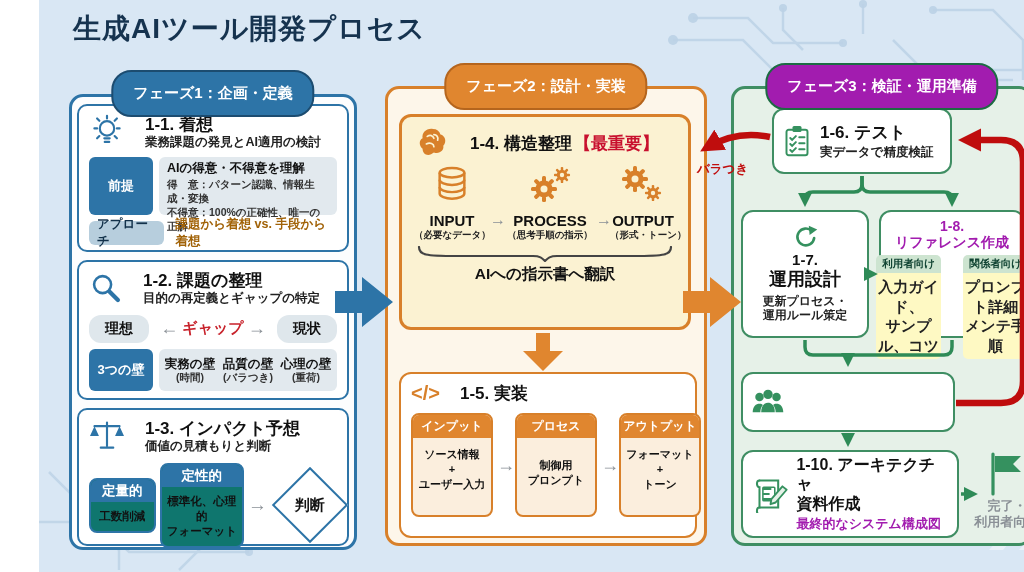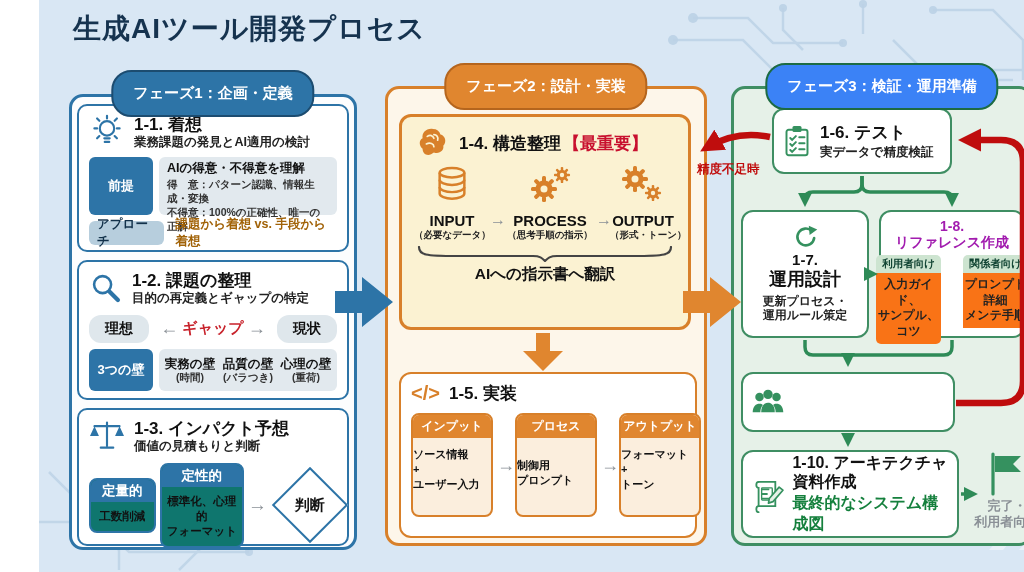--- a/index.html
+++ b/index.html
@@ -10,26 +10,26 @@
   
   .main-title{left:34px;top:10px;font-size:28px;font-weight:bold;color:#16334f;letter-spacing:1px;}
   
   .container{border-radius:14px;box-sizing:border-box;}
   .p1-container{left:30px;top:94px;width:288px;height:456px;background:#fcfdfe;border:3px solid #2d74a7;}
   .p2-container{left:346px;top:86px;width:322px;height:460px;background:#fdf6ea;border:3px solid #d8802a;}
   .p3-container{left:692px;top:86px;width:302px;height:460px;background:#e6f1e8;border:3px solid #3f8e63;}
   .badge{transform:translateX(-50%);color:#fff;font-size:15px;font-weight:bold;padding:12px 20px;border-radius:20px;white-space:nowrap;z-index:3;}
   .badge-blue{left:174px;top:70px;background:#2d74a7;border:2px solid #1c4c70;}
   .badge-orange{left:507px;top:63px;background:#e0862f;border:2px solid #b5651d;}
-  .badge-green{left:843px;top:63px;background:#3b82f6;border:2px solid #1d6b43;}
+  .badge-green{left:843px;top:63px;background:#a21caf;border:2px solid #1d6b43;}
   
   .box{box-sizing:border-box;z-index:2;}
   .box-blue{background:#fff;border:2.5px solid #2d74a7;border-radius:10px;padding:8px 10px;}
   .box-green{background:#fff;border:2.5px solid #3f8e63;border-radius:12px;}
-  .sec-head{display:flex;align-items:center;gap:9px;}
+  .sec-head{display:flex;align-items:center;gap:20px;}
   .sec-titles{line-height:1.25;}
   .s-title{font-size:17px;font-weight:bold;color:#111;}
   .s-sub{font-size:12.5px;font-weight:bold;color:#222;}
   .row{display:flex;align-items:stretch;gap:6px;margin-top:6px;}
   .label-blue{background:#2d74a7;color:#fff;font-weight:bold;font-size:13px;display:flex;align-items:center;justify-content:center;border-radius:6px;min-width:64px;text-align:center;}
   .label-light{background:#b7cedd;color:#12314a;font-weight:bold;font-size:12.5px;display:flex;align-items:center;justify-content:center;border-radius:6px;padding:2px 8px;}
   .gray-panel{background:#e2e9ee;border-radius:6px;flex:1;}
   .premise-body{padding:3px 8px;}
   .premise-t{font-size:12.5px;font-weight:bold;color:#111;}
   .premise-l{font-size:10.5px;font-weight:bold;color:#333;line-height:1.35;}
@@ -61,42 +61,42 @@
   .g-col3{width:66px;text-align:center;}
   .g-ar{width:14px;text-align:center;color:#8a9096;font-weight:bold;font-size:16px;}
   .flow-name{font-size:15px;font-weight:bold;color:#111;}
   .flow-sub{font-size:9.5px;font-weight:bold;color:#222;white-space:nowrap;}
   .translate{text-align:center;font-size:15.5px;font-weight:bold;color:#111;margin-top:2px;}
   .s15-box{left:360px;top:372px;width:298px;height:166px;background:#fff;border:2.5px solid #d8802a;border-radius:12px;padding:8px 10px;}
   .code-glyph{color:#d8802a;font-weight:bold;font-size:20px;}
   .ocards{display:flex;align-items:center;gap:4px;margin-top:8px;}
   .ocard{width:78px;height:100px;border:2px solid #d8802a;border-radius:8px;background:#fbeedd;overflow:hidden;flex:0 0 auto;}
   .ocard-h{background:#e0862f;color:#fff;font-size:12px;font-weight:bold;text-align:center;padding:3px 0;}
-  .ocard-b{font-size:11px;font-weight:bold;text-align:left;color:#111;padding-top:9px;line-height:1.35;}
+  .ocard-b{font-size:11px;font-weight:bold;text-align:center;color:#111;padding-top:9px;line-height:1.35;}
   .oc-ar{width:14px;text-align:center;color:#8a9096;font-weight:bold;font-size:18px;}
   
   .s16-box{left:733px;top:108px;width:180px;height:66px;display:flex;align-items:center;gap:8px;padding:0 8px;box-sizing:border-box;}
   .s17-box{left:702px;top:210px;width:128px;height:128px;display:flex;flex-direction:column;align-items:center;justify-content:center;text-align:center;line-height:1.2;}
   .s18-box{left:840px;top:210px;width:146px;height:128px;display:flex;flex-direction:column;align-items:center;text-align:center;padding-top:6px;box-sizing:border-box;}
   .t16{font-size:17px;font-weight:bold;color:#111;}
   .t16s{font-size:12.5px;font-weight:bold;color:#222;}
   .t17a{font-size:15px;font-weight:bold;color:#111;}
   .t17b{font-size:18px;font-weight:bold;color:#111;}
   .t17c{font-size:12px;font-weight:bold;color:#222;margin-top:3px;}
   .t18a{font-size:14px;font-weight:bold;color:#a21caf;line-height:1.15;}
   .minis{display:flex;gap:22px;margin-top:5px;}
   .mini{width:65px;border-radius:5px;overflow:hidden;}
   .mini-h{background:#cde4d0;font-size:10.5px;font-weight:bold;color:#143;padding:2px 0;}
-  .mini-b{background:#f97316;font-size:12px;font-weight:bold;color:#222;padding:4px 1px;line-height:1.3;}
+  .mini-b{background:#fef9c3;font-size:15px;font-weight:bold;color:#222;padding:4px 1px;line-height:1.3;}
   .s19-box{left:702px;top:372px;width:214px;height:60px;display:flex;align-items:center;gap:8px;padding:0 8px;box-sizing:border-box;}
   .t19{font-size:16px;font-weight:bold;color:#111;}
   .t19s{font-size:12px;font-weight:bold;color:#222;}
   .s110-box{left:702px;top:450px;width:218px;height:88px;display:flex;align-items:center;gap:8px;padding:0 8px;box-sizing:border-box;}
   .t110{font-size:16px;font-weight:bold;color:#111;line-height:1.2;}
-  .t110s{font-size:16px;font-weight:bold;color:#15803d;margin-top:2px;}
+  .t110s{font-size:13px;font-weight:bold;color:#a21caf;margin-top:2px;}
   .release-text{left:926px;top:498px;width:84px;text-align:center;color:#8b9197;font-size:13px;font-weight:bold;line-height:1.25;}
   .feedback-label{left:658px;top:161px;color:#c00d0d;font-size:12.5px;font-weight:bold;z-index:6;}
   .overlay{left:0;top:0;width:1024px;height:572px;pointer-events:none;z-index:5;}
   .deco{pointer-events:none;z-index:0;}
   .blockarrow{z-index:4;}
 </style>
 </head>
 <body>
 
 <div class="page">
@@ -522,15 +522,15 @@
 
       <path d="M922,494 L934,494" marker-end="url(#gh)"></path>
     </g>
 
     <g stroke="#bf0d0d" stroke-width="6.5" fill="none">
       <path d="M917,403 L962,403 Q984,403 984,381 L984,162 Q984,140 962,140 L928,140" marker-end="url(#rh)"></path>
 
       <path d="M731,137 C707,132 686,137 669,147" marker-end="url(#rh)"></path>
     </g>
   </svg>
-  <div class="abs feedback-label">精度不足時</div>
+  <div class="abs feedback-label">バラつき</div>
 
 </div>
 
 </body></html>

